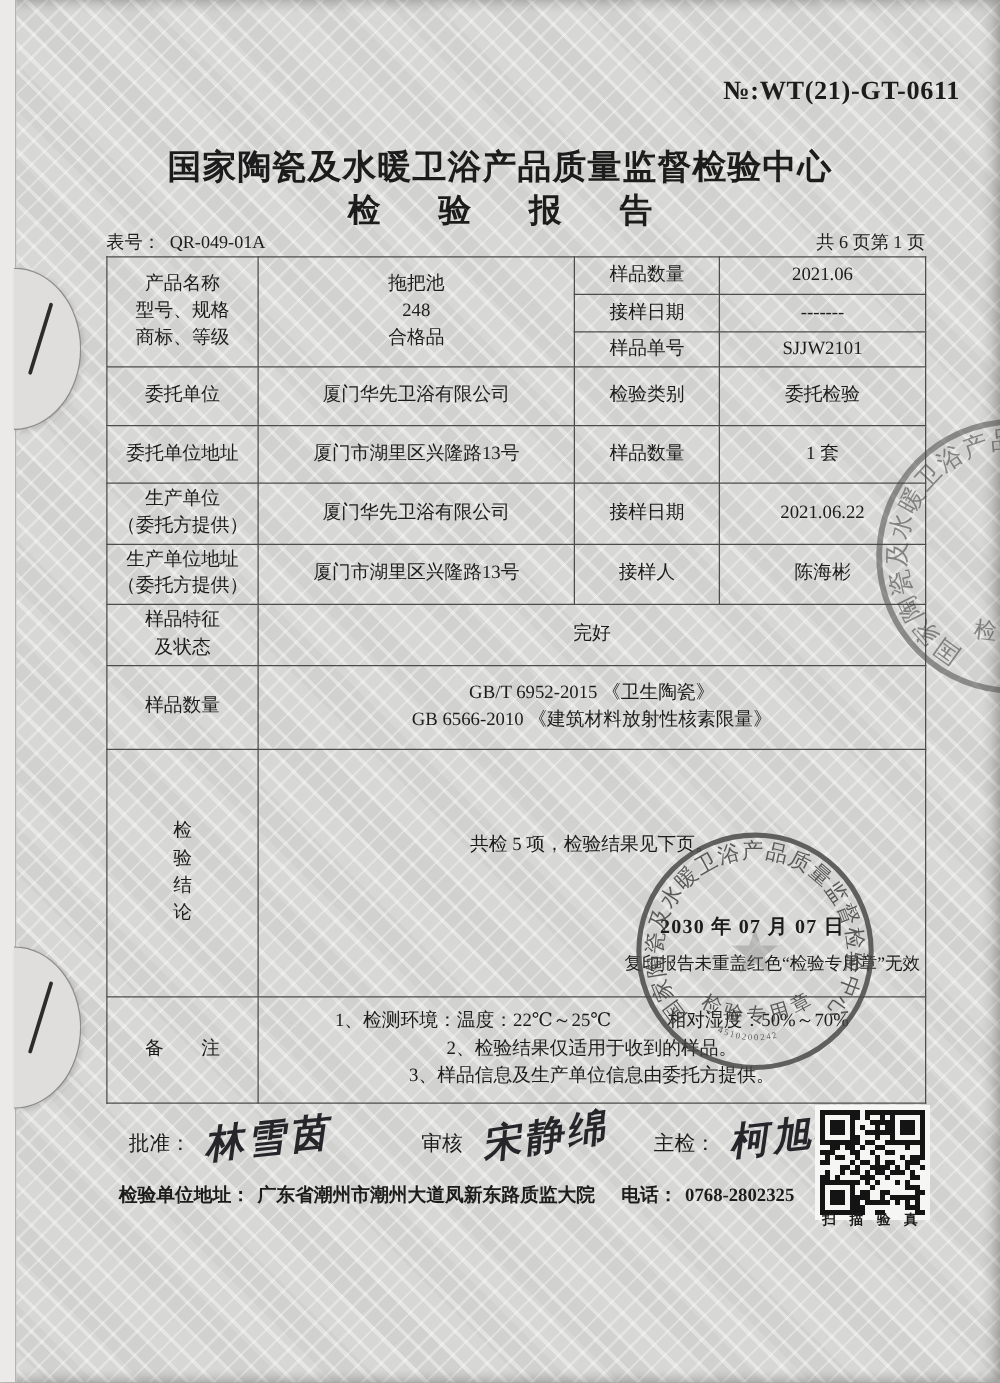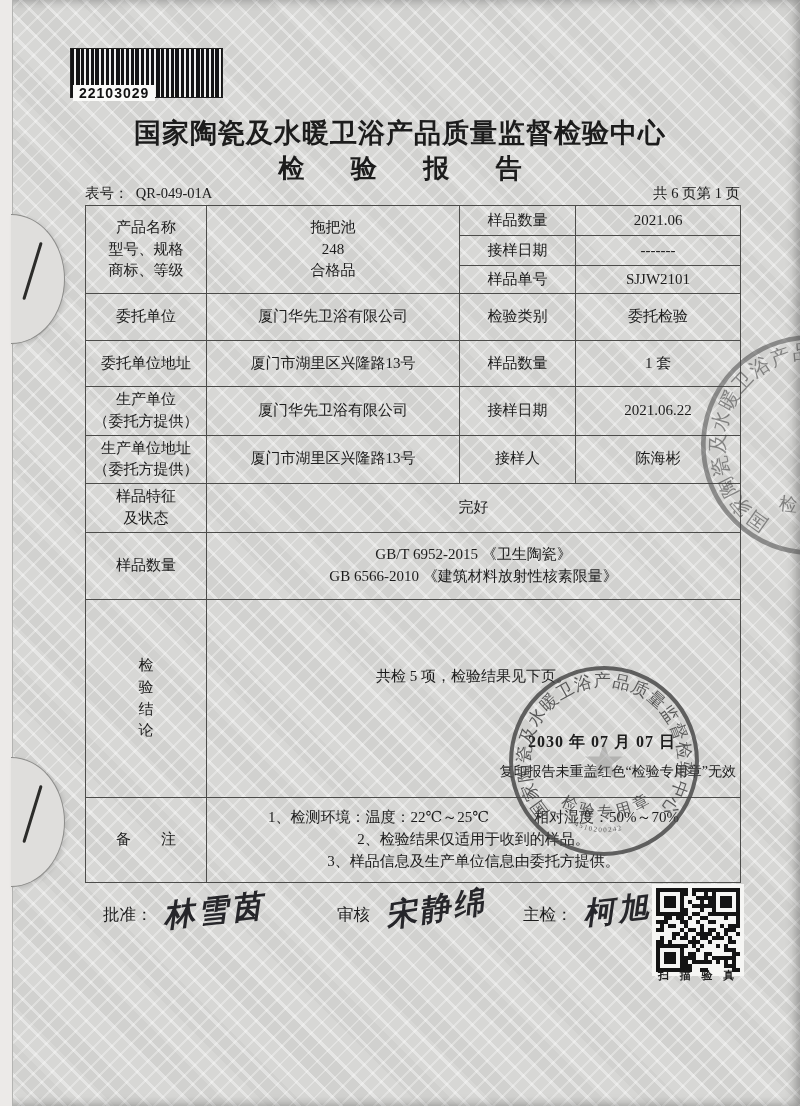--- a/index.html
+++ b/index.html
@@ -84,24 +84,22 @@
 <div id="page">
   <div class="abs scan-edge"></div>
 
   <div class="abs tab tab-top">
       <div class="slit"></div>
     </div>
   <div class="abs tab tab-bot">
       <div class="slit"></div>
     </div>
 
-  <div class="abs barcode">
-    <span class="barcode-label">22103029</span>
-  </div>
-
+
+  <div class="abs report-no">№:WT(21)-GT-0611</div>
   <div class="abs center-name">国家陶瓷及水暖卫浴产品质量监督检验中心</div>
   <div class="abs report-title">检 验 报 告</div>
 
   <div class="abs form-row">
     <div>
       <b>表号：</b>&nbsp;
       <span>QR-049-01A</span>
     </div>
     <div>共 6 页第 1 页</div>
   </div>
@@ -223,20 +221,23 @@
 
   <div class="abs sign-row">
     <span class="sign-label" style="left:18px">批准：</span>
     <span class="sig" style="left:78px; top:2px">林雪茵</span>
     <span class="sign-label" style="left:252px">审核</span>
     <span class="sig" style="left:300px; top:0; transform:rotate(-9deg)">宋静绵</span>
     <span class="sign-label" style="left:438px">主检：</span>
     <span class="sig" style="left:498px; top:0">柯旭翀</span>
   </div>
 
+  <div class="abs addr-row">
+    <span>检验单位地址：</span><span>广东省潮州市潮州大道凤新东路质监大院</span>　<span>电话：</span><span>0768-2802325</span>
+  </div>
 
   <div class="abs qr">
       <div class="qr-inner" id="qr-inner">
         <div class="qm" style="left: 0px; top: 0px;"></div>
         <div class="qm" style="left: 4px; top: 0px;"></div>
         <div class="qm" style="left: 8px; top: 0px;"></div>
         <div class="qm" style="left: 12px; top: 0px;"></div>
         <div class="qm" style="left: 16px; top: 0px;"></div>
         <div class="qm" style="left: 20px; top: 0px;"></div>
         <div class="qm" style="left: 24px; top: 0px;"></div>

